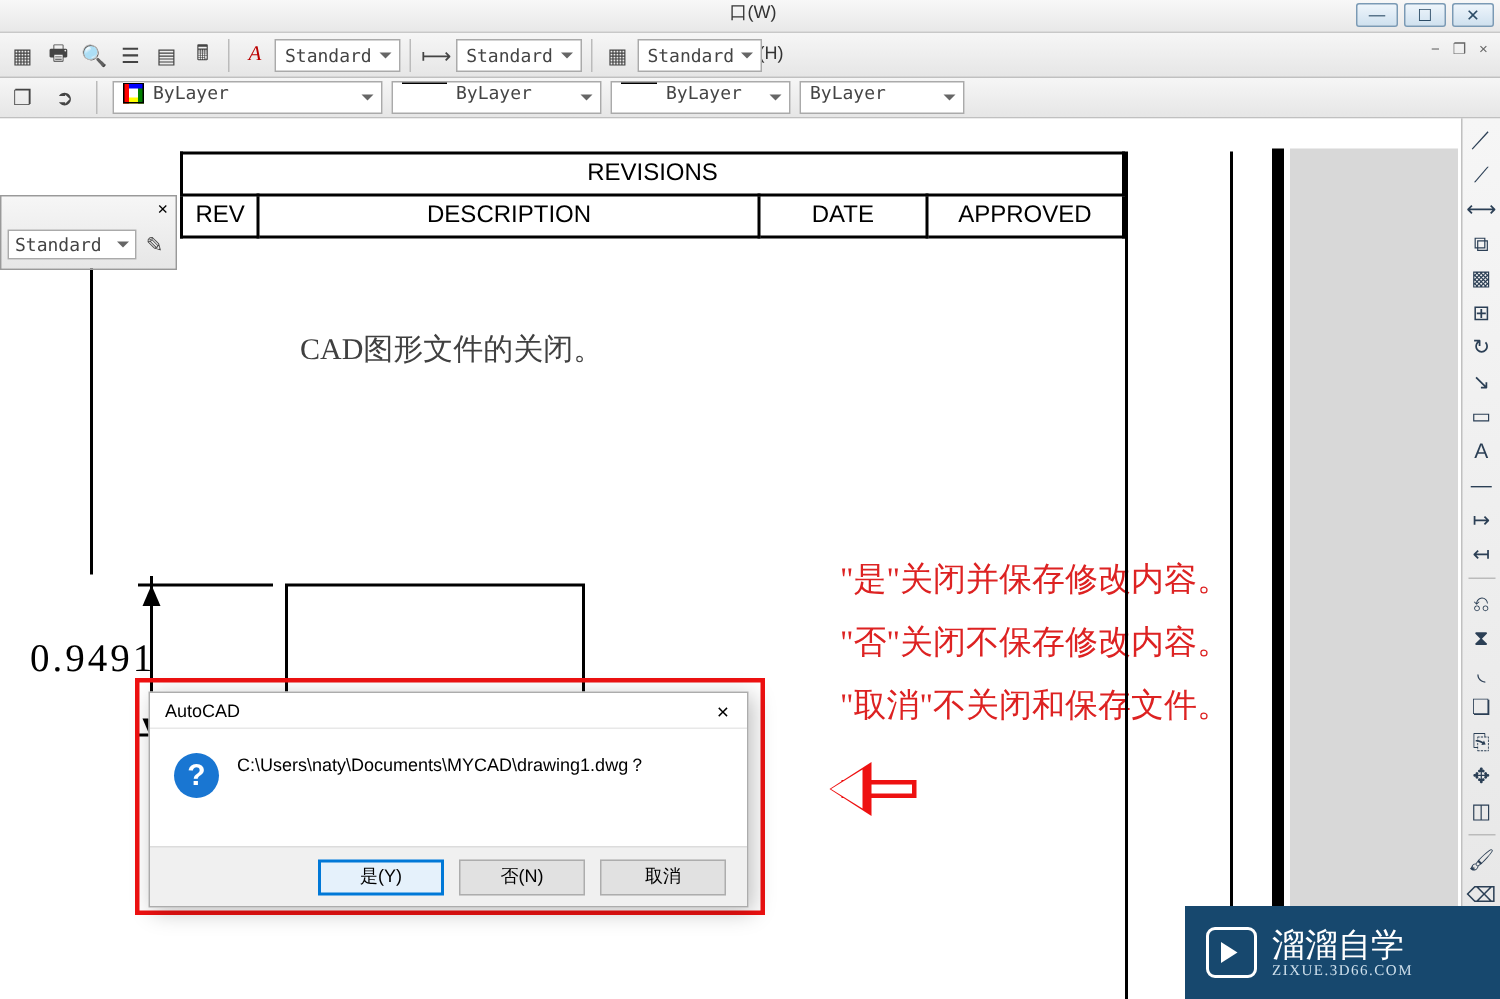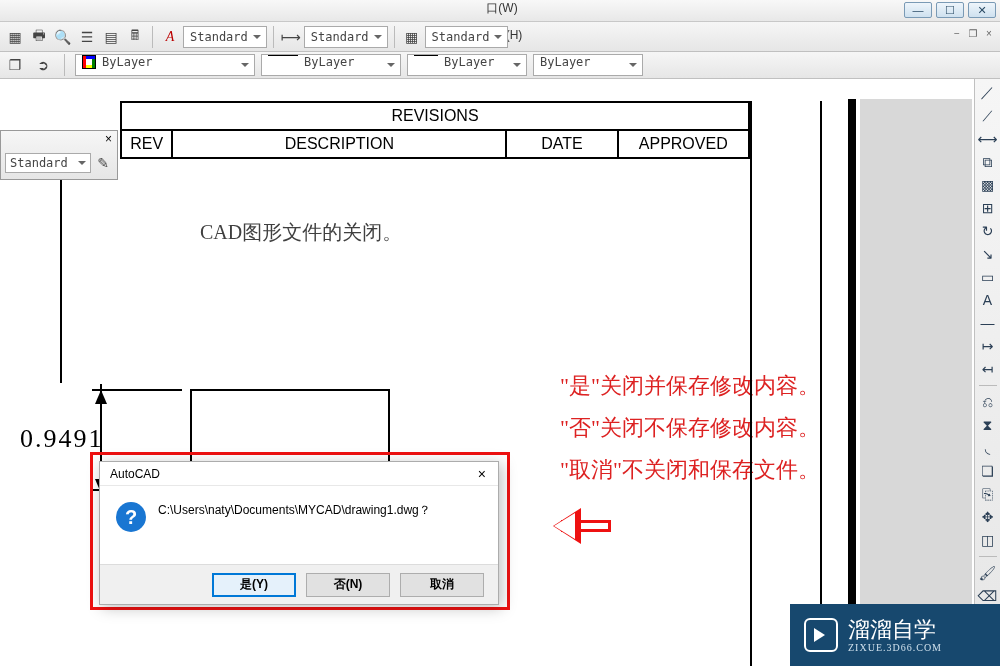--- a/index.html
+++ b/index.html
@@ -179,21 +179,21 @@
     display:flex; align-items:center; justify-content:center;
     font-size:20px; font-weight:bold;
     flex: 0 0 30px;
   }
   .dlg-text { line-height:17px; color:#000;}
   .dlg-btns {
     position:absolute; left:0; right:0; bottom:0;
     height:40px; background:#f0f0f0;
     border-top:1px solid #dcdcdc;
     display:flex; align-items:center; justify-content:flex-end;
-    gap:10px; padding-right:14px;font-weight:bold;
+    gap:10px; padding-right:14px;
   }
   .dlg-btn {
     min-width:84px; height:24px;
     border:1px solid #adadad; background:#e1e1e1;
     font-size:12px; display:inline-flex;
     align-items:center; justify-content:center;
   }
   .dlg-btn.focus { border:2px solid #0078d7; background:#e5f1fb;}
 
   .red-arrow {

